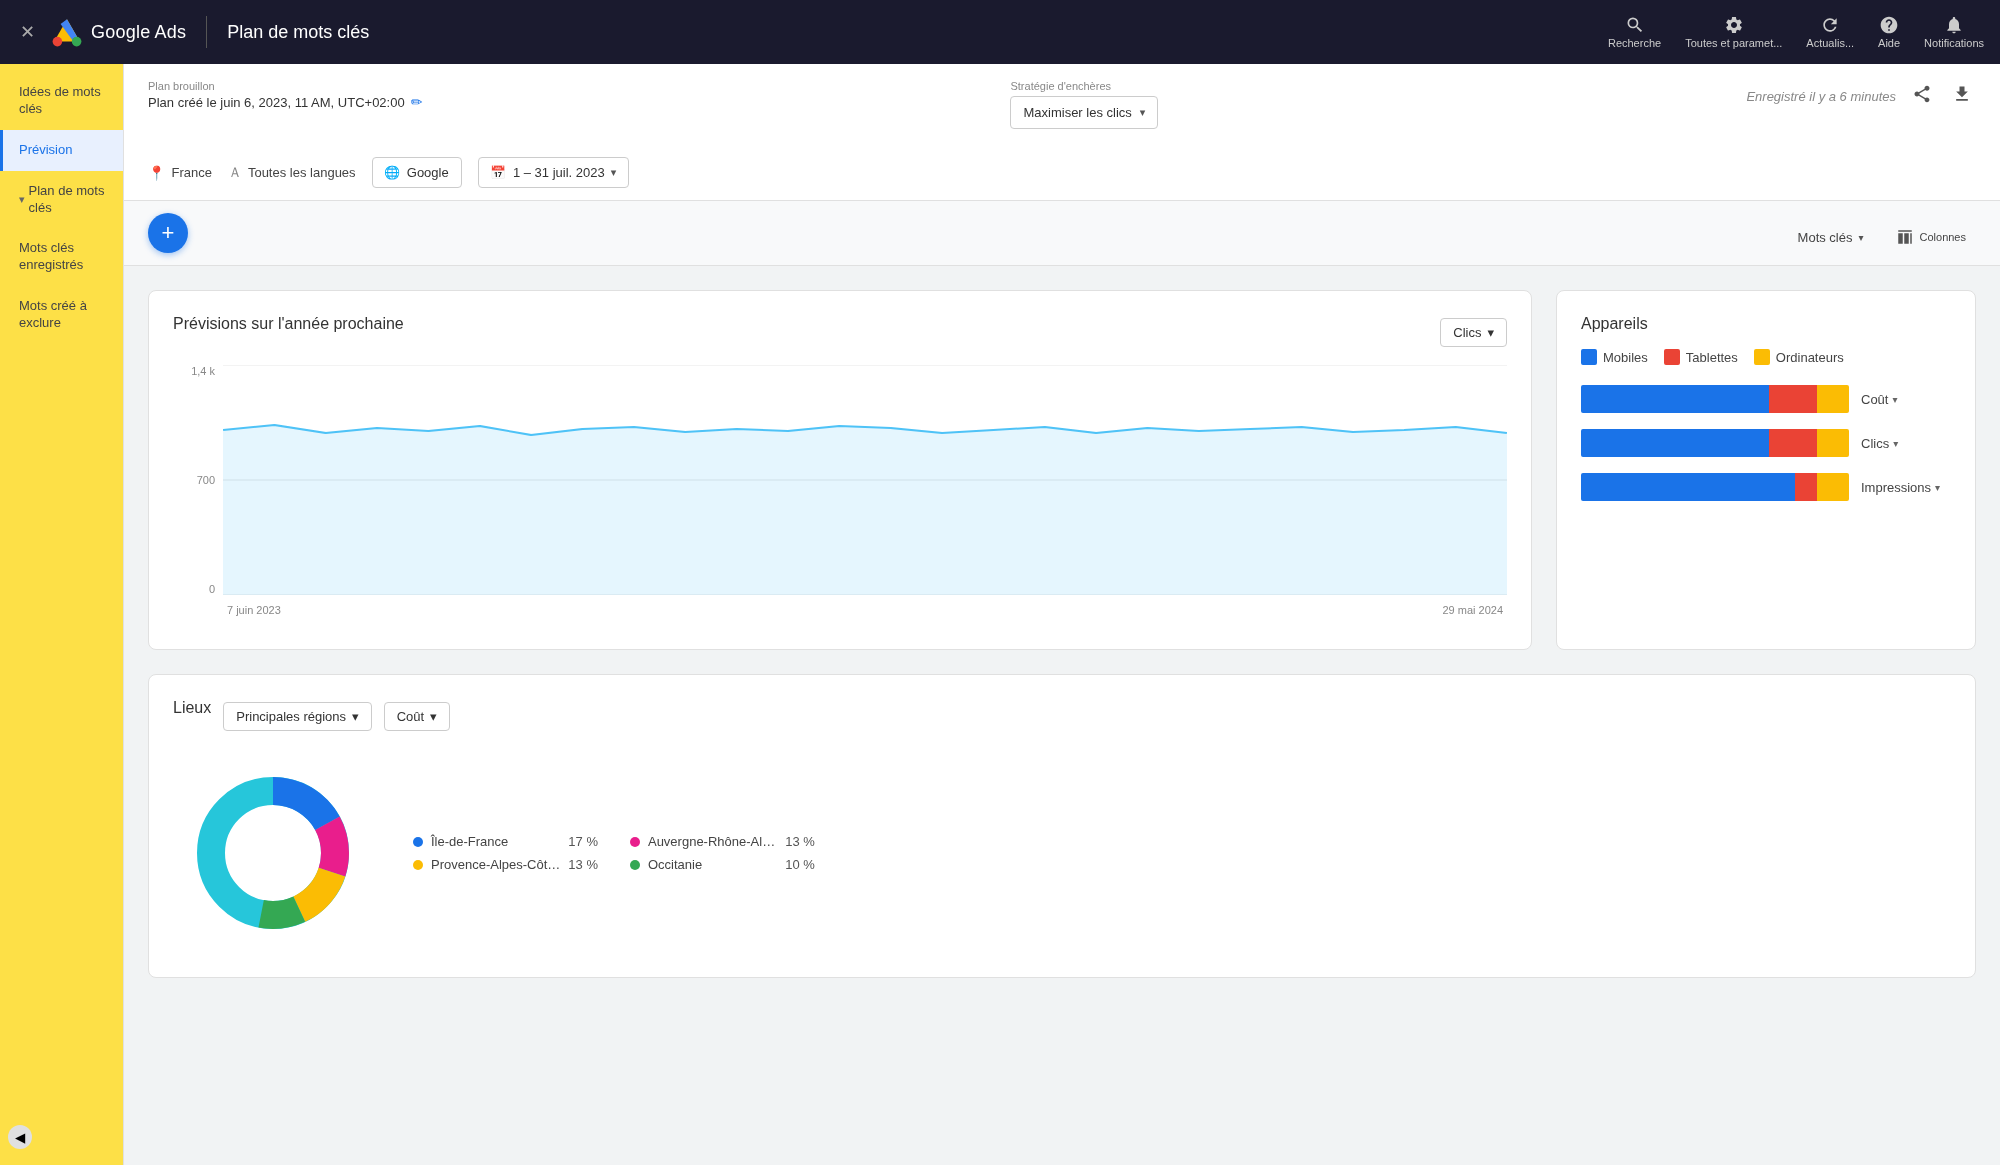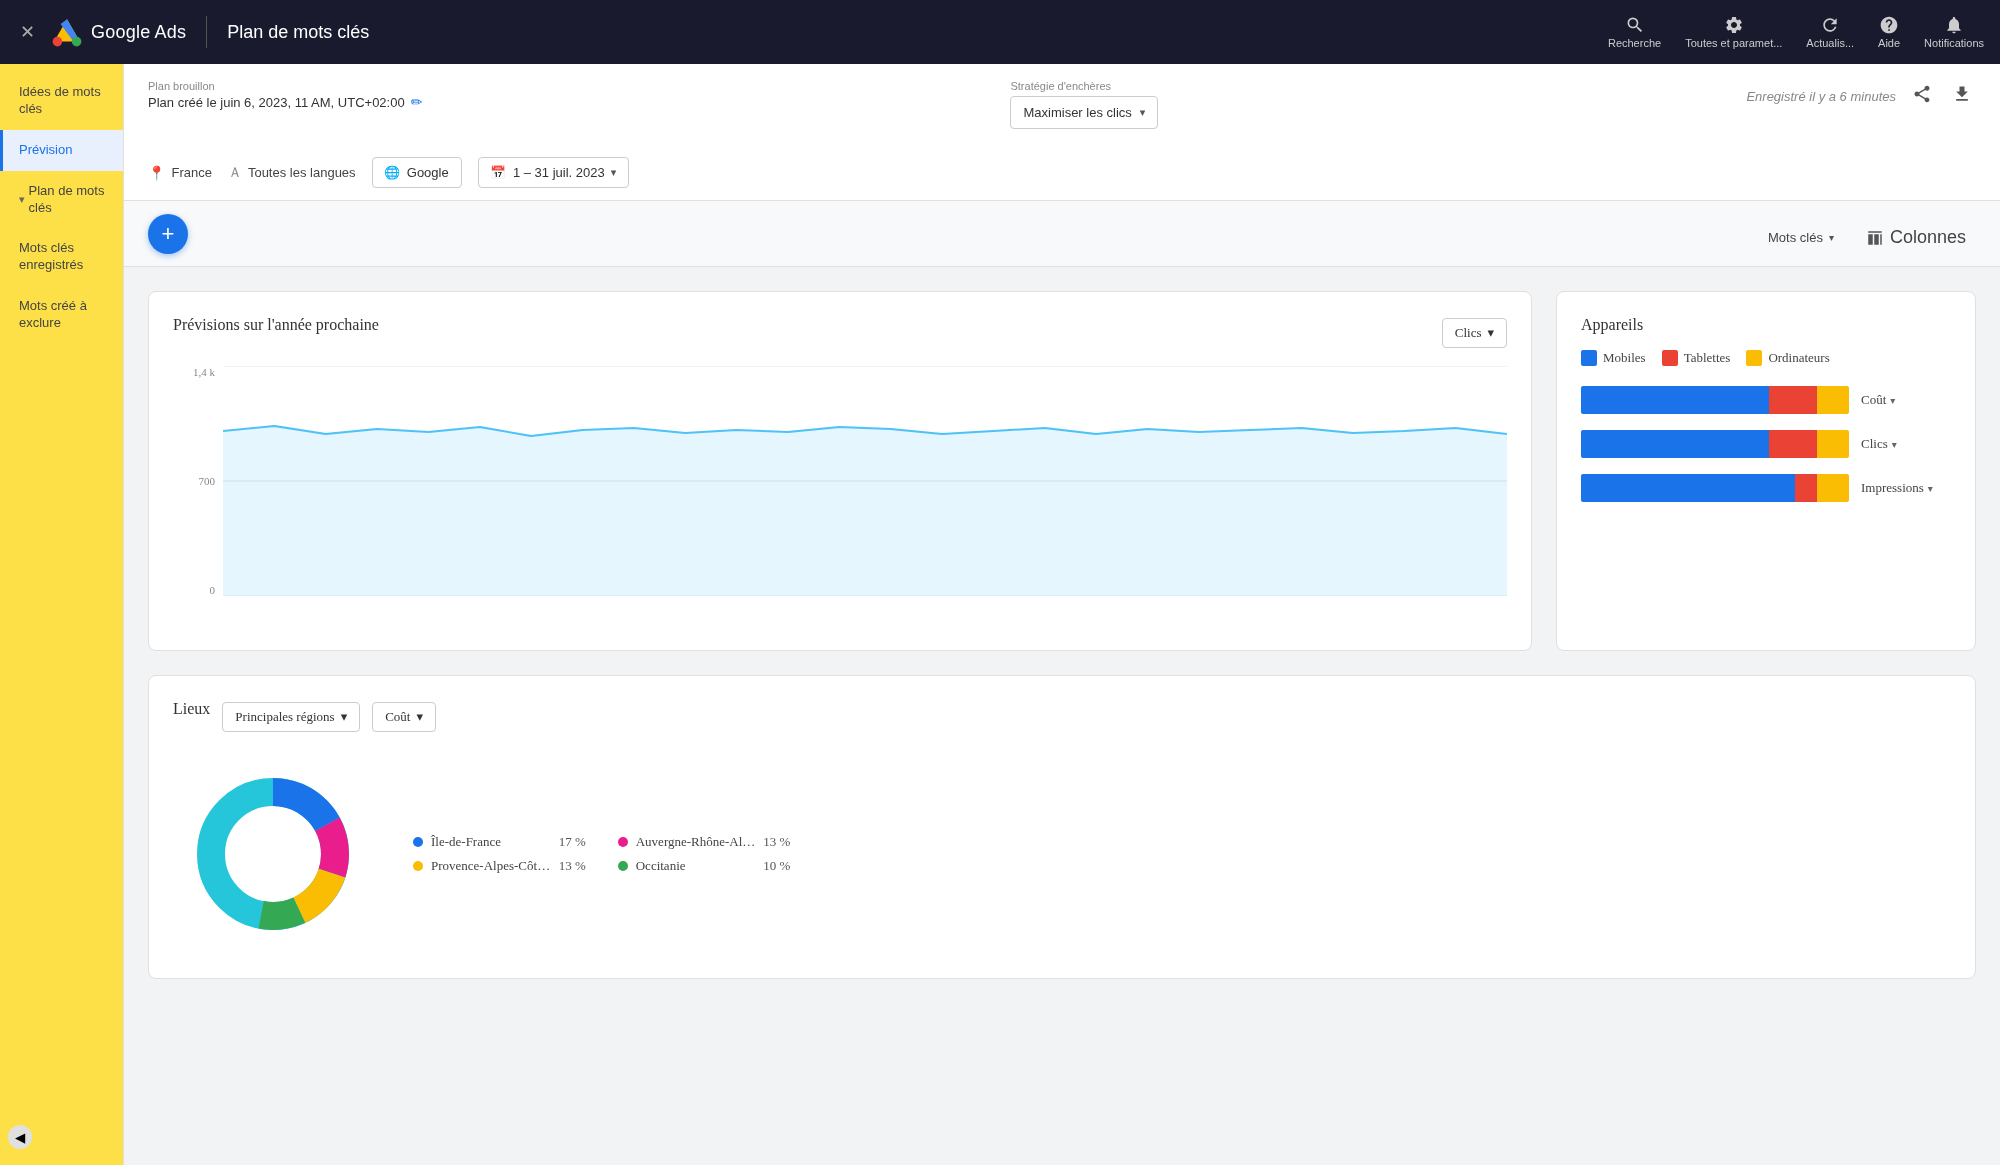--- a/index.html
+++ b/index.html
@@ -151,31 +151,30 @@
       box-shadow: 0 2px 6px rgba(26,115,232,0.4);
     }
     .toolbar-right { display: flex; align-items: center; gap: 12px; margin-top: 8px; }
     .mots-cles-btn {
       display: flex; align-items: center; gap: 6px;
       font-size: 13px; color: #444; cursor: pointer; padding: 6px 10px;
       border-radius: 4px;
     }
     .colonnes-btn {
       display: flex; align-items: center; gap: 6px;
-      font-size: 18px; color: #444; cursor: pointer; padding: 6px 10px;
+      font-size: 11px; color: #444; cursor: pointer; padding: 6px 10px;
       border-radius: 4px;
     }
 
     
     .content-area {
       padding: 24px;
       display: grid;
       grid-template-columns: 1fr 420px;
       gap: 24px;
-      font-family: Liberation Serif, serif;
     }
 
     
     .card {
       background: #fff;
       border-radius: 8px;
       padding: 24px;
       border: 1px solid #e0e0e0;
     }
     .card-title { font-size: 16px; color: #333; font-weight: 500; margin-bottom: 16px; }
@@ -466,20 +465,24 @@
               <line x1="0" y1="230" x2="700" y2="230" class="chart-grid-line"></line>
 
               <polyline class="chart-line" points="
                 0,65 28,60 56,68 84,63 112,66 140,61 168,70 196,64 224,62 252,67 280,64 308,66 336,61 364,63 392,68 420,65 448,62 476,68 504,63 532,66 560,64 588,62 616,67 644,65 672,62 700,68
               "></polyline>
 
               <polygon class="chart-fill" points="
                 0,65 28,60 56,68 84,63 112,66 140,61 168,70 196,64 224,62 252,67 280,64 308,66 336,61 364,63 392,68 420,65 448,62 476,68 504,63 532,66 560,64 588,62 616,67 644,65 672,62 700,68 700,230 0,230
               "></polygon>
             </svg>
+          </div>
+          <div class="chart-x-axis">
+            <span>7 juin 2023</span>
+            <span>29 mai 2024</span>
           </div>
         </div>
       </div>
 
       <div class="card appareils-card">
         <div class="card-title">Appareils</div>
 
         <div class="legend-row">
           <div class="legend-item">
             <div class="legend-color" style="background:#1a73e8;border:2px solid #1a73e8;"></div>

